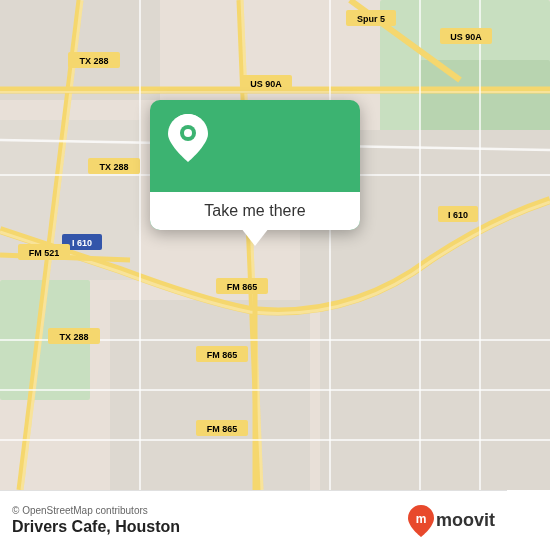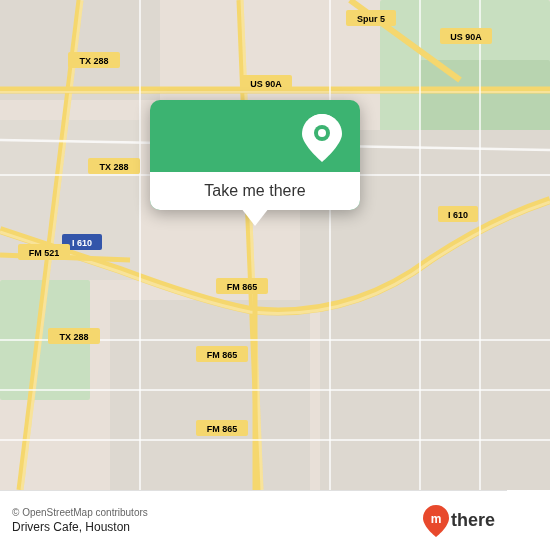--- a/index.html
+++ b/index.html
@@ -24,24 +24,25 @@
     #popup-card {
       position: absolute;
       top: 100px;
       left: 150px;
       width: 210px;
       background: #3cb371;
       border-radius: 10px;
       z-index: 100;
       display: flex;
       flex-direction: column;
-      align-items: flex-end;
+      align-items: flex-start;
       padding: 16px 16px 0 16px;
       box-shadow: 0 4px 16px rgba(0,0,0,0.3);
       overflow: visible;
+      gap: 20px;
     }
 
     #popup-card::after {
       content: '';
       position: absolute;
       bottom: -16px;
       left: 50%;
       transform: translateX(-50%);
       width: 0;
       height: 0;
@@ -90,23 +91,23 @@
       display: flex;
       flex-direction: column;
     }
 
     .osm-credit {
       font-size: 10px;
       color: #666;
     }
 
     .location-name {
-      font-size: 12px;
+      font-size: 16px;
       color: #222;
-      font-weight: 400;
+      font-weight: 700;
       margin-top: 2px;
     }
 
     .moovit-logo {
       display: flex;
       align-items: center;
       gap: 2px;
     }
 
     .moovit-text {
@@ -219,15 +220,15 @@
   <div class="bottom-left">
     <span class="osm-credit">© OpenStreetMap contributors</span>
     <span class="location-name">Drivers Cafe, Houston</span>
   </div>
 
   <div class="moovit-logo">
     <svg width="26" height="32" viewBox="0 0 26 32">
       <path d="M13 0 C5.8 0 0 5.8 0 13 C0 22 13 32 13 32 C13 32 26 22 26 13 C26 5.8 20.2 0 13 0Z" fill="#e8492c"></path>
       <text x="13" y="18" text-anchor="middle" font-size="12" font-weight="bold" font-family="Arial" fill="white">m</text>
     </svg>
-    <span class="moovit-text">there</span>
+    <span class="moovit-text">moovit</span>
   </div>
 </div>
 
 </body></html>

